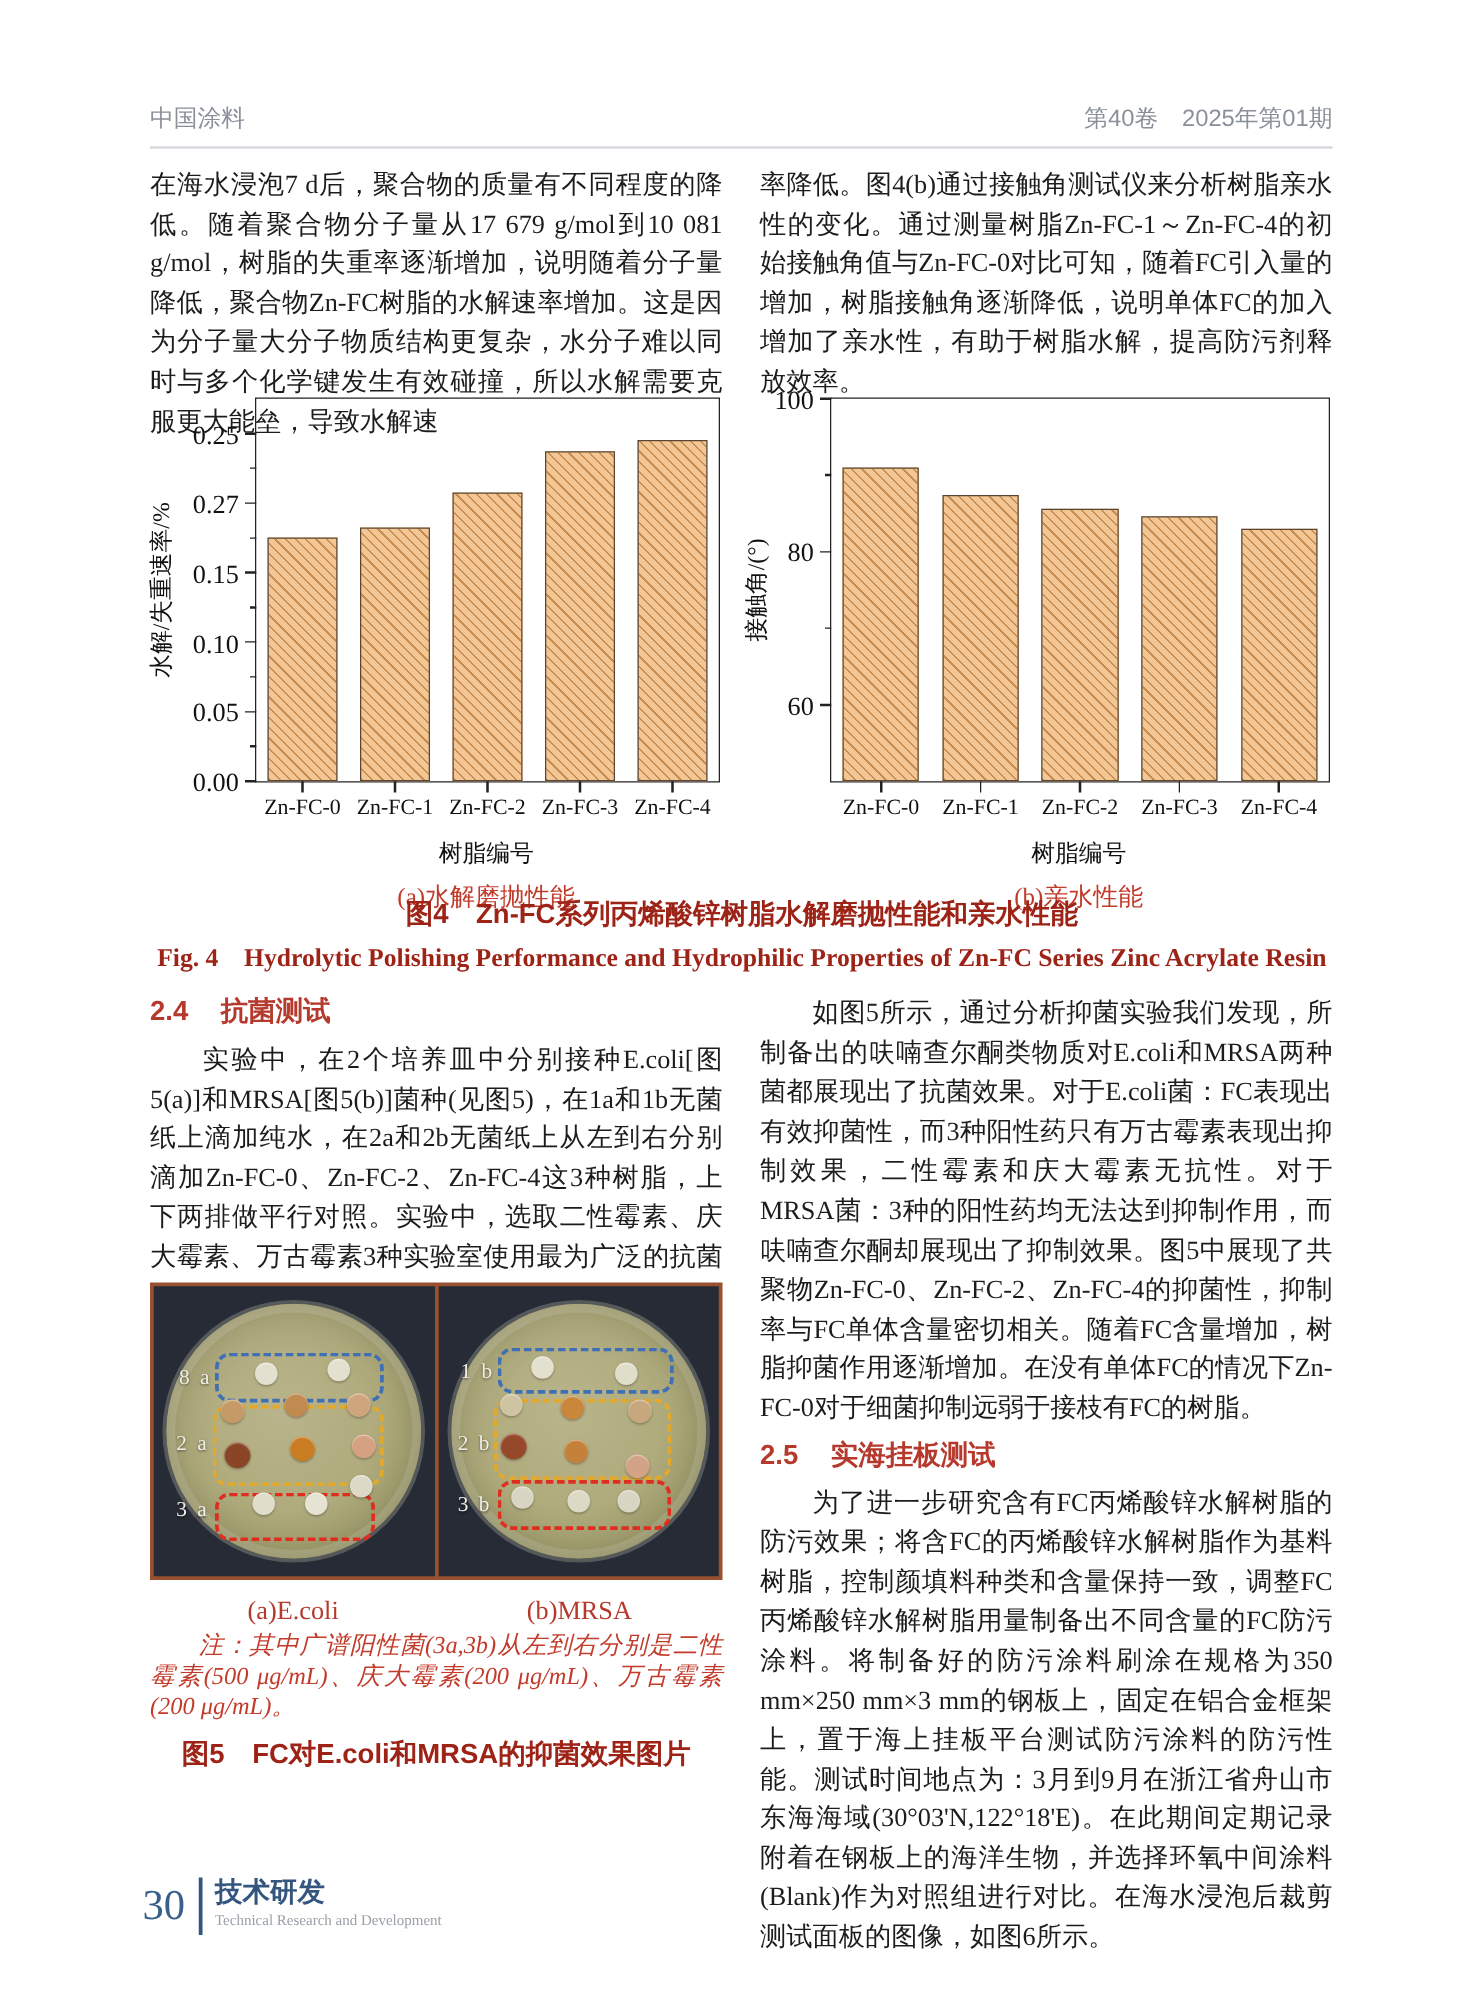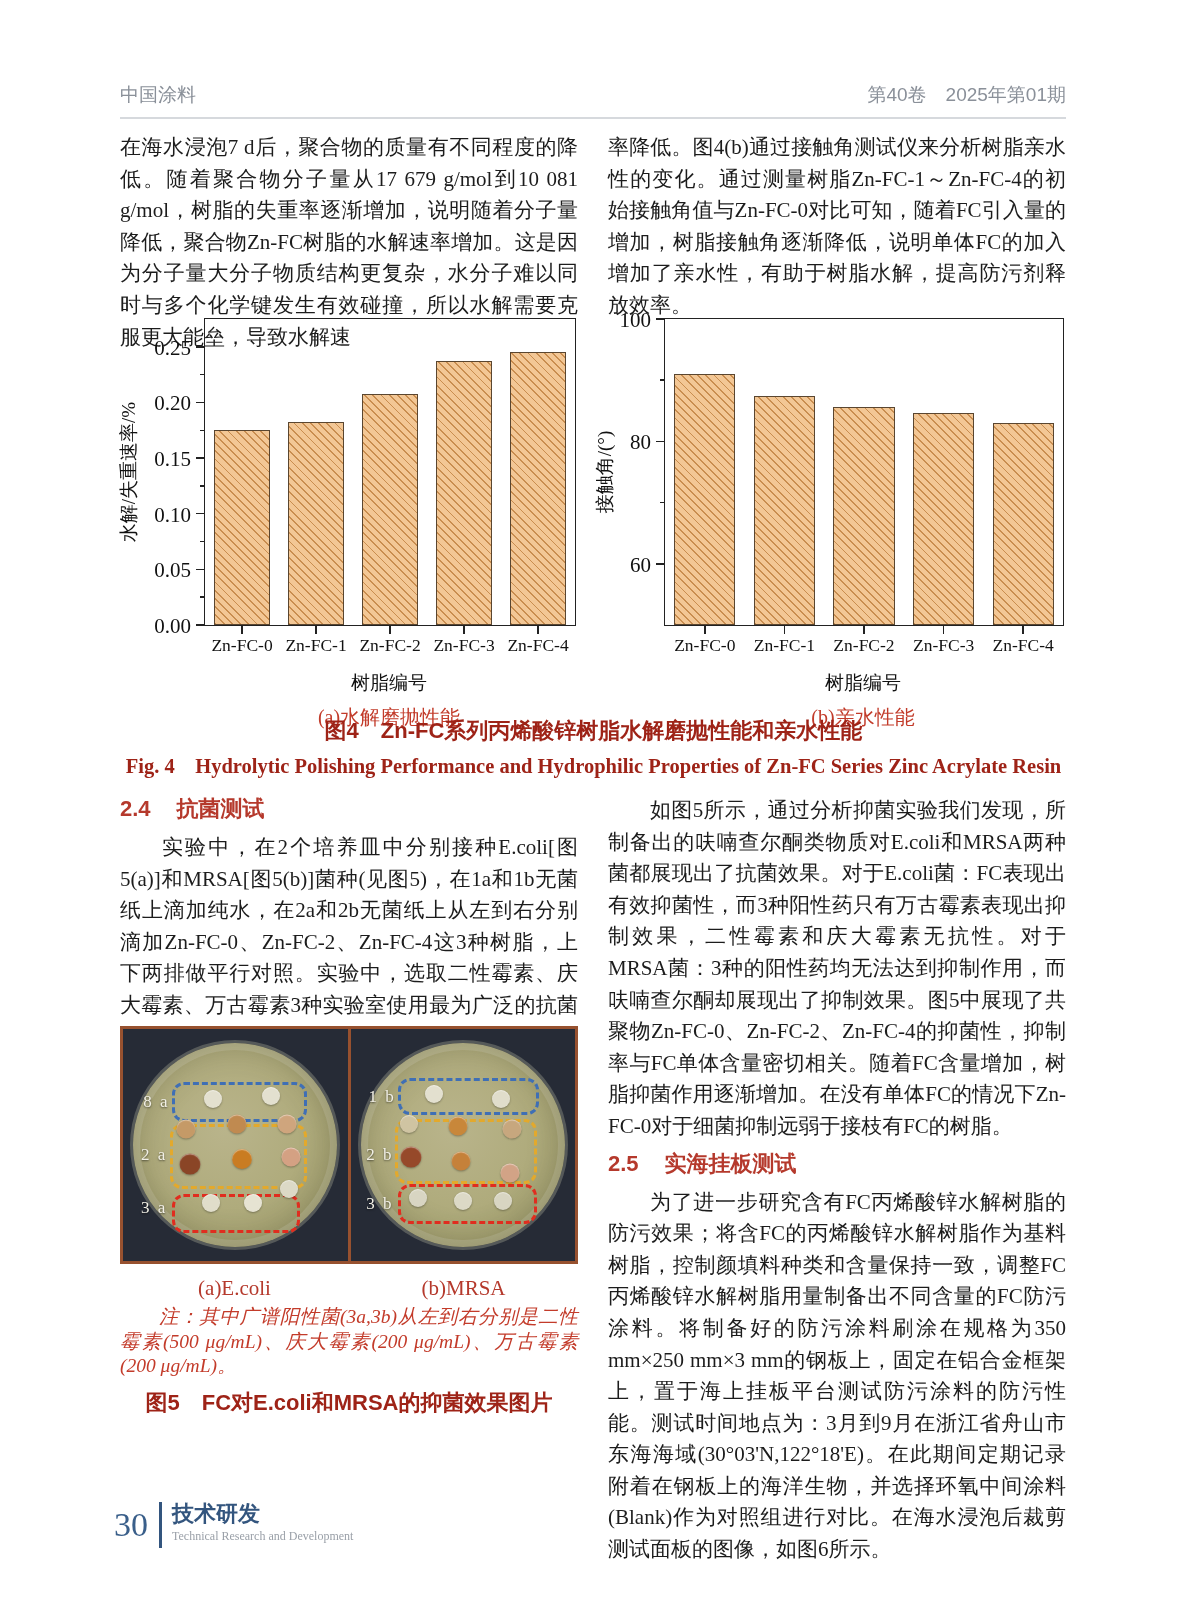--- a/index.html
+++ b/index.html
@@ -104,21 +104,21 @@
           <div class="ytickm" style="top: 54.8864px;"></div>
           <div class="ytick" style="top: 305.25px;"></div>
           <div class="ylab" style="top: 295px; text-align: right;">0.00</div>
           <div class="ytick" style="top: 249.614px;"></div>
           <div class="ylab" style="top: 239.364px;">0.05</div>
           <div class="ytick" style="top: 193.977px;"></div>
           <div class="ylab" style="top: 183.727px;">0.10</div>
           <div class="ytick" style="top: 138.341px;"></div>
           <div class="ylab" style="top: 128.091px;">0.15</div>
           <div class="ytick" style="top: 82.7045px;"></div>
-          <div class="ylab" style="top: 72.4545px;">0.20</div>
+          <div class="ylab" style="top: 72.4545px;">0.27</div>
           <div class="ytick" style="top: 27.0682px;"></div>
           <div class="ylab" style="top: 16.8182px;">0.25</div>
           <div class="bar" style="left: 8.51px; width: 56.98px; top: 111.273px; height: 194.727px; background-color: rgb(243, 199, 149); background-image: repeating-linear-gradient(45deg, rgb(201, 141, 79) 0px, rgb(201, 141, 79) 1.3px, transparent 1.3px, transparent 5.8px);"></div>
           <div class="bar" style="left: 82.51px; width: 56.98px; top: 103.484px; height: 202.516px; background-color: rgb(243, 199, 149); background-image: repeating-linear-gradient(45deg, rgb(201, 141, 79) 0px, rgb(201, 141, 79) 1.3px, transparent 1.3px, transparent 5.8px);"></div>
           <div class="bar" style="left: 156.51px; width: 56.98px; top: 74.5527px; height: 231.447px; background-color: rgb(243, 199, 149); background-image: repeating-linear-gradient(45deg, rgb(201, 141, 79) 0px, rgb(201, 141, 79) 1.3px, transparent 1.3px, transparent 5.8px);"></div>
           <div class="bar" style="left: 230.51px; width: 56.98px; top: 42.2836px; height: 263.716px; background-color: rgb(243, 199, 149); background-image: repeating-linear-gradient(45deg, rgb(201, 141, 79) 0px, rgb(201, 141, 79) 1.3px, transparent 1.3px, transparent 5.8px);"></div>
           <div class="bar" style="left: 304.51px; width: 56.98px; top: 33.3818px; height: 272.618px; background-color: rgb(243, 199, 149); background-image: repeating-linear-gradient(45deg, rgb(201, 141, 79) 0px, rgb(201, 141, 79) 1.3px, transparent 1.3px, transparent 5.8px);"></div>
           <div class="xtick" style="left: 36.25px;"></div>
           <div class="xlab" style="left: 0px; width: 74px; top: 316px;">Zn-FC-0</div>
           <div class="xtick" style="left: 110.25px;"></div>

